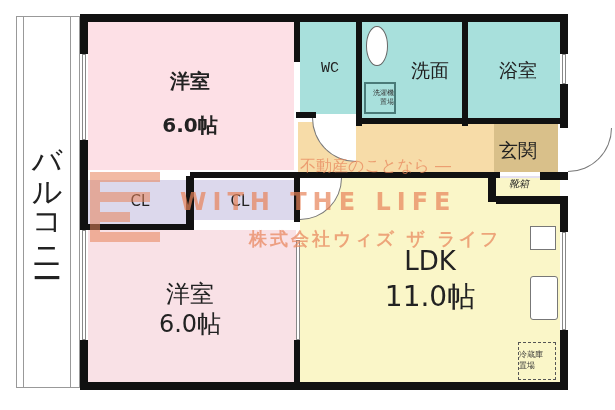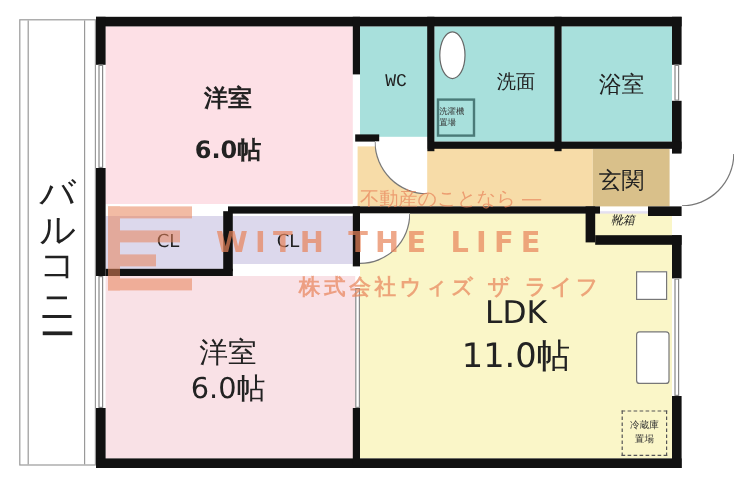--- a/index.html
+++ b/index.html
@@ -58,31 +58,31 @@
 <div class="win" style="left:82px;top:230px;width:4px;height:110px;"></div>
 <div class="win" style="left:562px;top:54px;width:4px;height:30px;"></div>
 <div class="win" style="left:562px;top:232px;width:4px;height:98px;"></div>
 <div class="win" style="left:296px;top:240px;width:4px;height:100px;"></div>
 
 <div class="abs" style="left:312px;top:118px;width:44px;height:44px;border:1px solid #777;border-top:none;border-right:none;border-radius:0 0 0 44px;background:#fff;"></div>
 <div class="abs" style="left:300px;top:178px;width:42px;height:42px;border:1px solid #777;border-top:none;border-left:none;border-radius:0 0 42px 0;background:#fff;"></div>
 <div class="abs" style="left:568px;top:128px;width:44px;height:44px;border:1px solid #777;border-top:none;border-left:none;border-radius:0 0 44px 0;background:#fff;"></div>
 
 <div class="abs" style="left:366px;top:26px;width:22px;height:40px;border:1px solid #666;border-radius:50%;background:#fff;"></div>
-<div class="abs" style="left:364px;top:82px;width:32px;height:32px;border:2px solid #4a7a78;font-size:7px;line-height:9px;text-align:left;padding-top:5px;white-space:pre;color:#333;">洗濯機
+<div class="abs" style="left:364px;top:82px;width:32px;height:32px;border:2px solid #4a7a78;font-size:7px;line-height:9px;text-align:right;padding-top:5px;white-space:pre;color:#333;">洗濯機
 置場</div>
 <div class="abs" style="left:530px;top:226px;width:26px;height:24px;border:1px solid #777;background:#fff;"></div>
 <div class="abs" style="left:530px;top:276px;width:28px;height:44px;border:1px solid #777;border-radius:3px;background:#fff;"></div>
-<div class="abs" style="left:518px;top:342px;width:38px;height:38px;border:1px dashed #555;font-size:8px;line-height:11px;text-align:center;padding-top:6px;white-space:pre;color:#333;">冷蔵庫
+<div class="abs" style="left:518px;top:342px;width:38px;height:38px;border:1px dashed #555;font-size:8px;line-height:11px;text-align:left;padding-top:6px;white-space:pre;color:#333;">冷蔵庫
 置場</div>
 
 <div class="lbl" style="left:140px;top:68px;width:100px;font-size:20px;font-weight:bold;">洋室</div>
 <div class="lbl" style="left:140px;top:112px;width:100px;font-size:20px;font-weight:bold;">6.0帖</div>
 <div class="lbl" style="left:300px;top:60px;width:60px;font-size:15px;font-family:Liberation Mono, monospace;">WC</div>
-<div class="lbl" style="left:400px;top:58px;width:60px;font-size:16px;">洗面</div>
+<div class="lbl" style="left:400px;top:58px;width:60px;font-size:19px;">洗面</div>
 <div class="lbl" style="left:478px;top:58px;width:80px;font-size:19px;">浴室</div>
 <div class="lbl" style="left:494px;top:138px;width:48px;font-size:19px;">玄関</div>
 <div class="lbl" style="left:496px;top:177px;width:46px;font-size:10px;font-style:italic;">靴箱</div>
 <div class="lbl" style="left:110px;top:192px;width:60px;font-size:15px;">CL</div>
 <div class="lbl" style="left:210px;top:192px;width:60px;font-size:15px;">CL</div>
 <div class="lbl" style="left:130px;top:278px;width:120px;font-size:24px;">洋室</div>
 <div class="lbl" style="left:130px;top:308px;width:120px;font-size:24px;">6.0帖</div>
 <div class="lbl" style="left:360px;top:246px;width:140px;font-size:26px;">LDK</div>
 <div class="lbl" style="left:360px;top:278px;width:140px;font-size:28px;">11.0帖</div>
 

